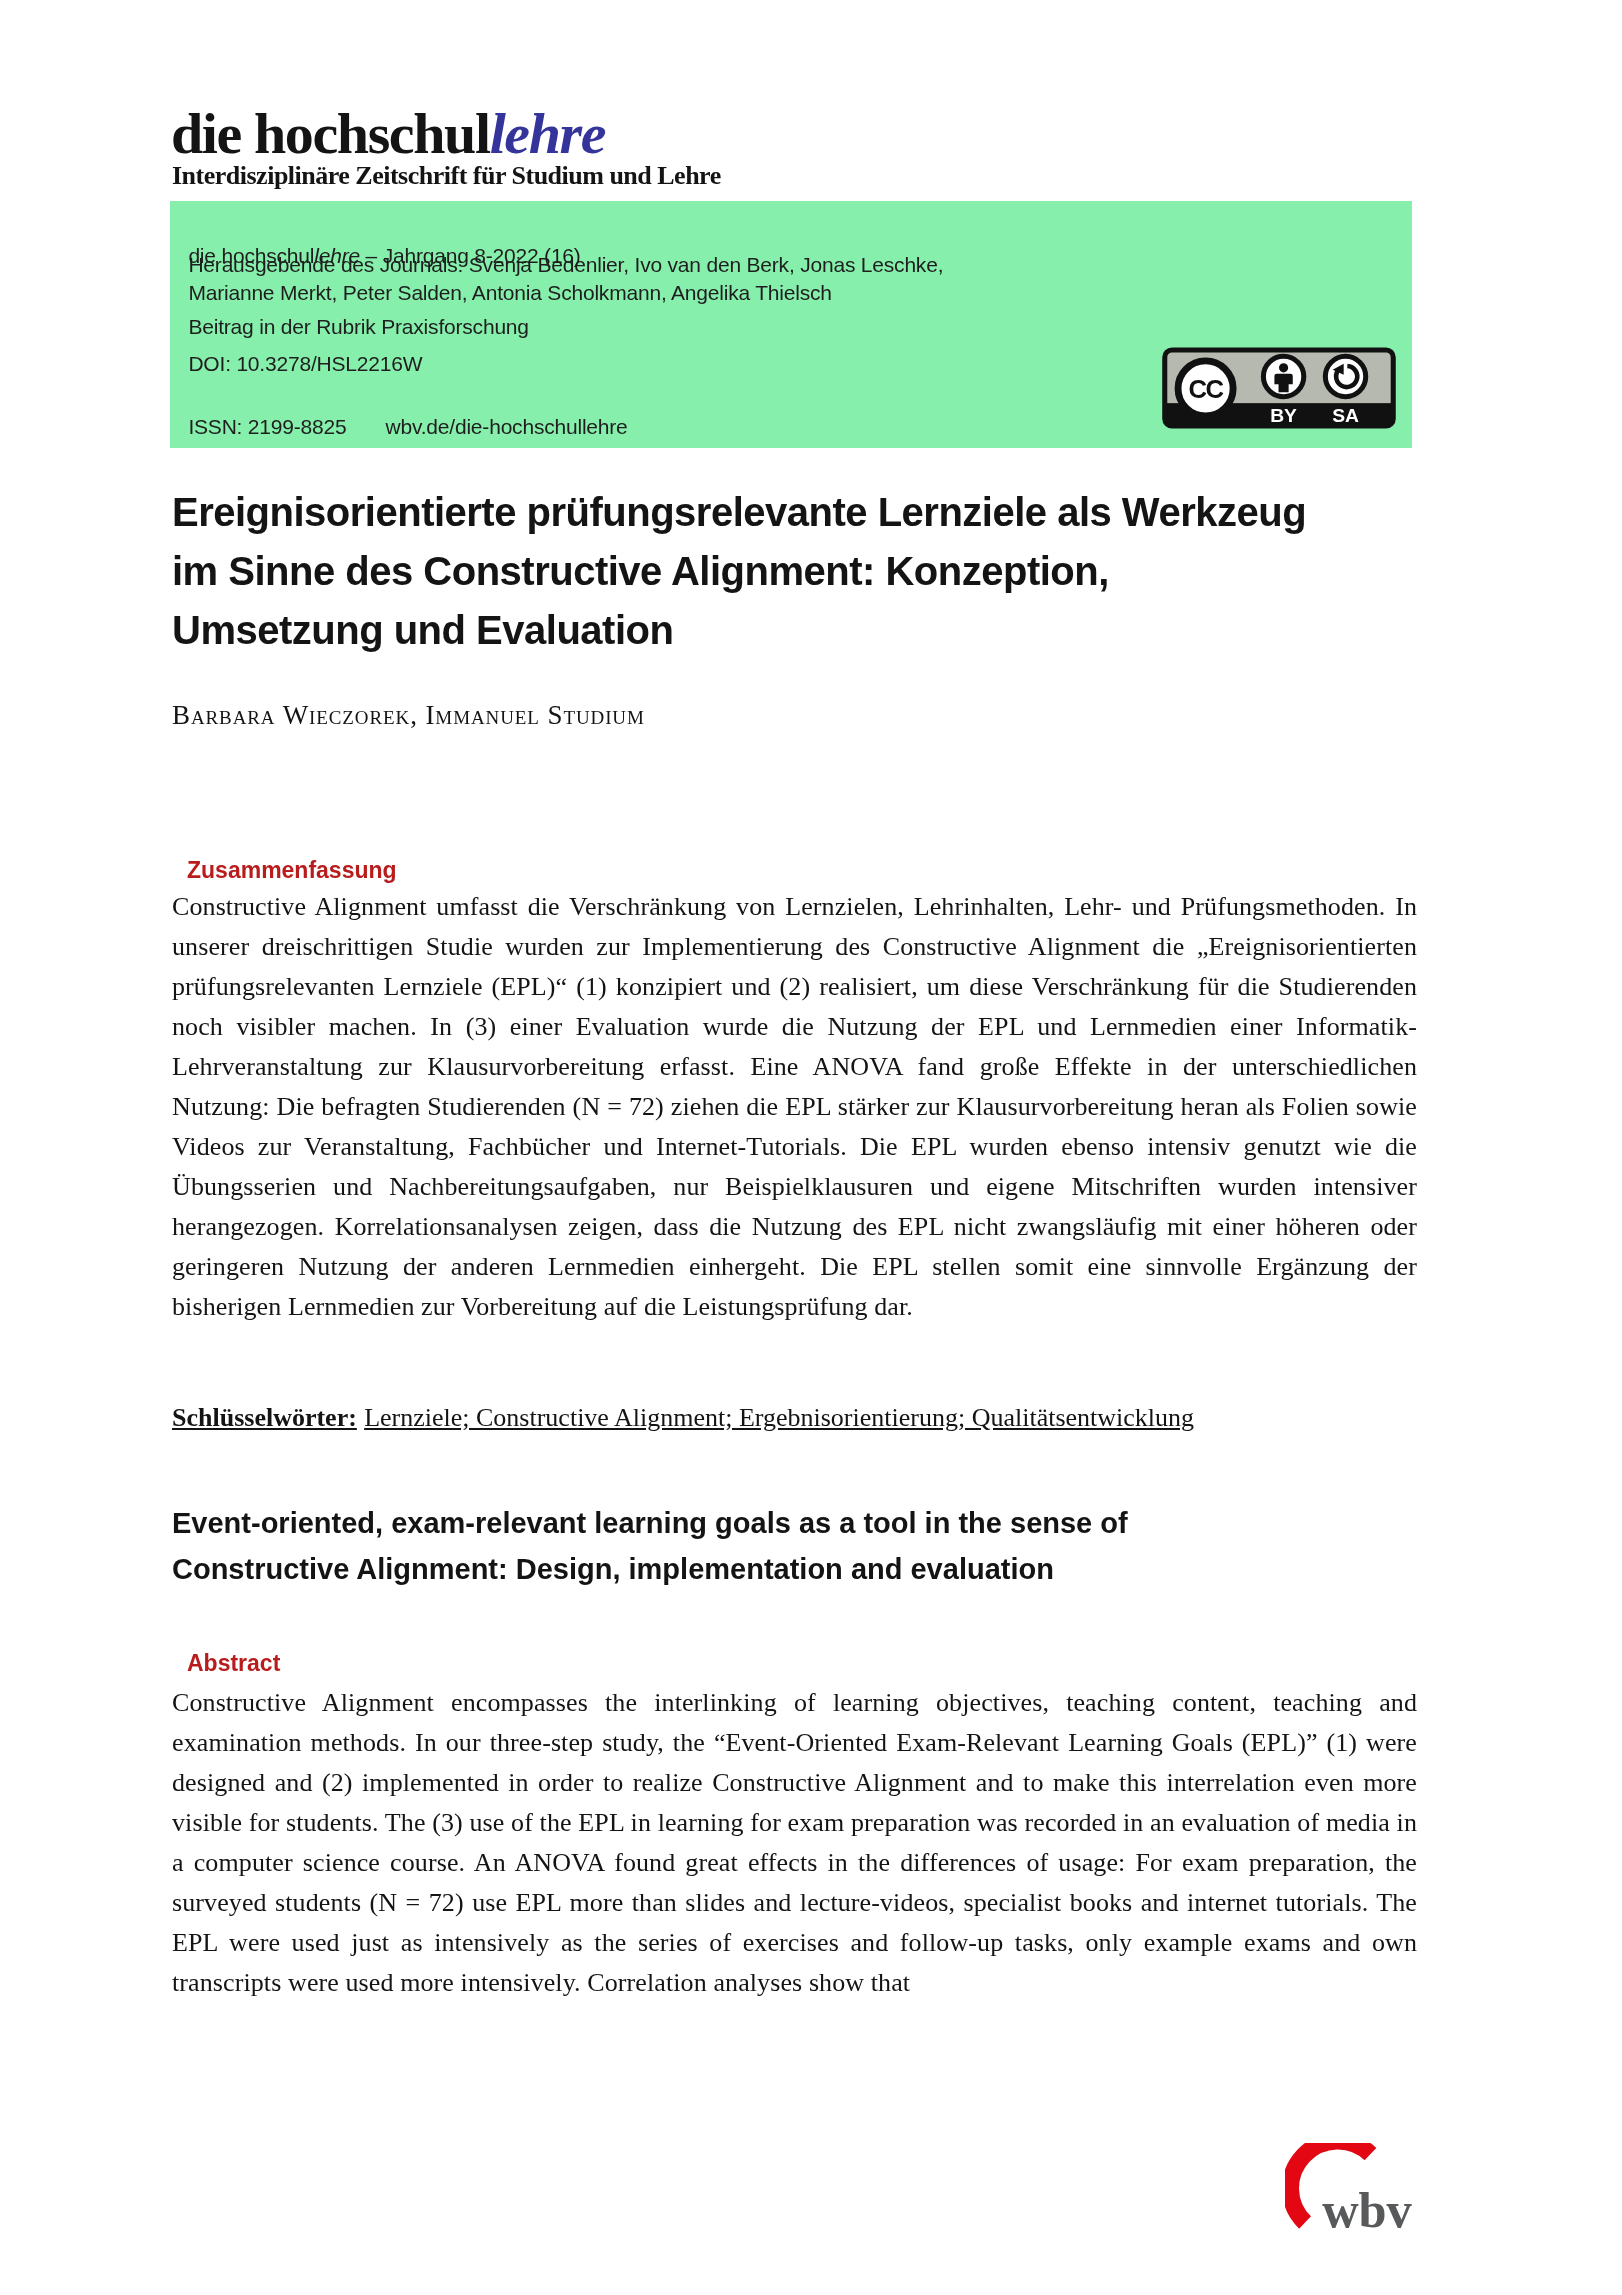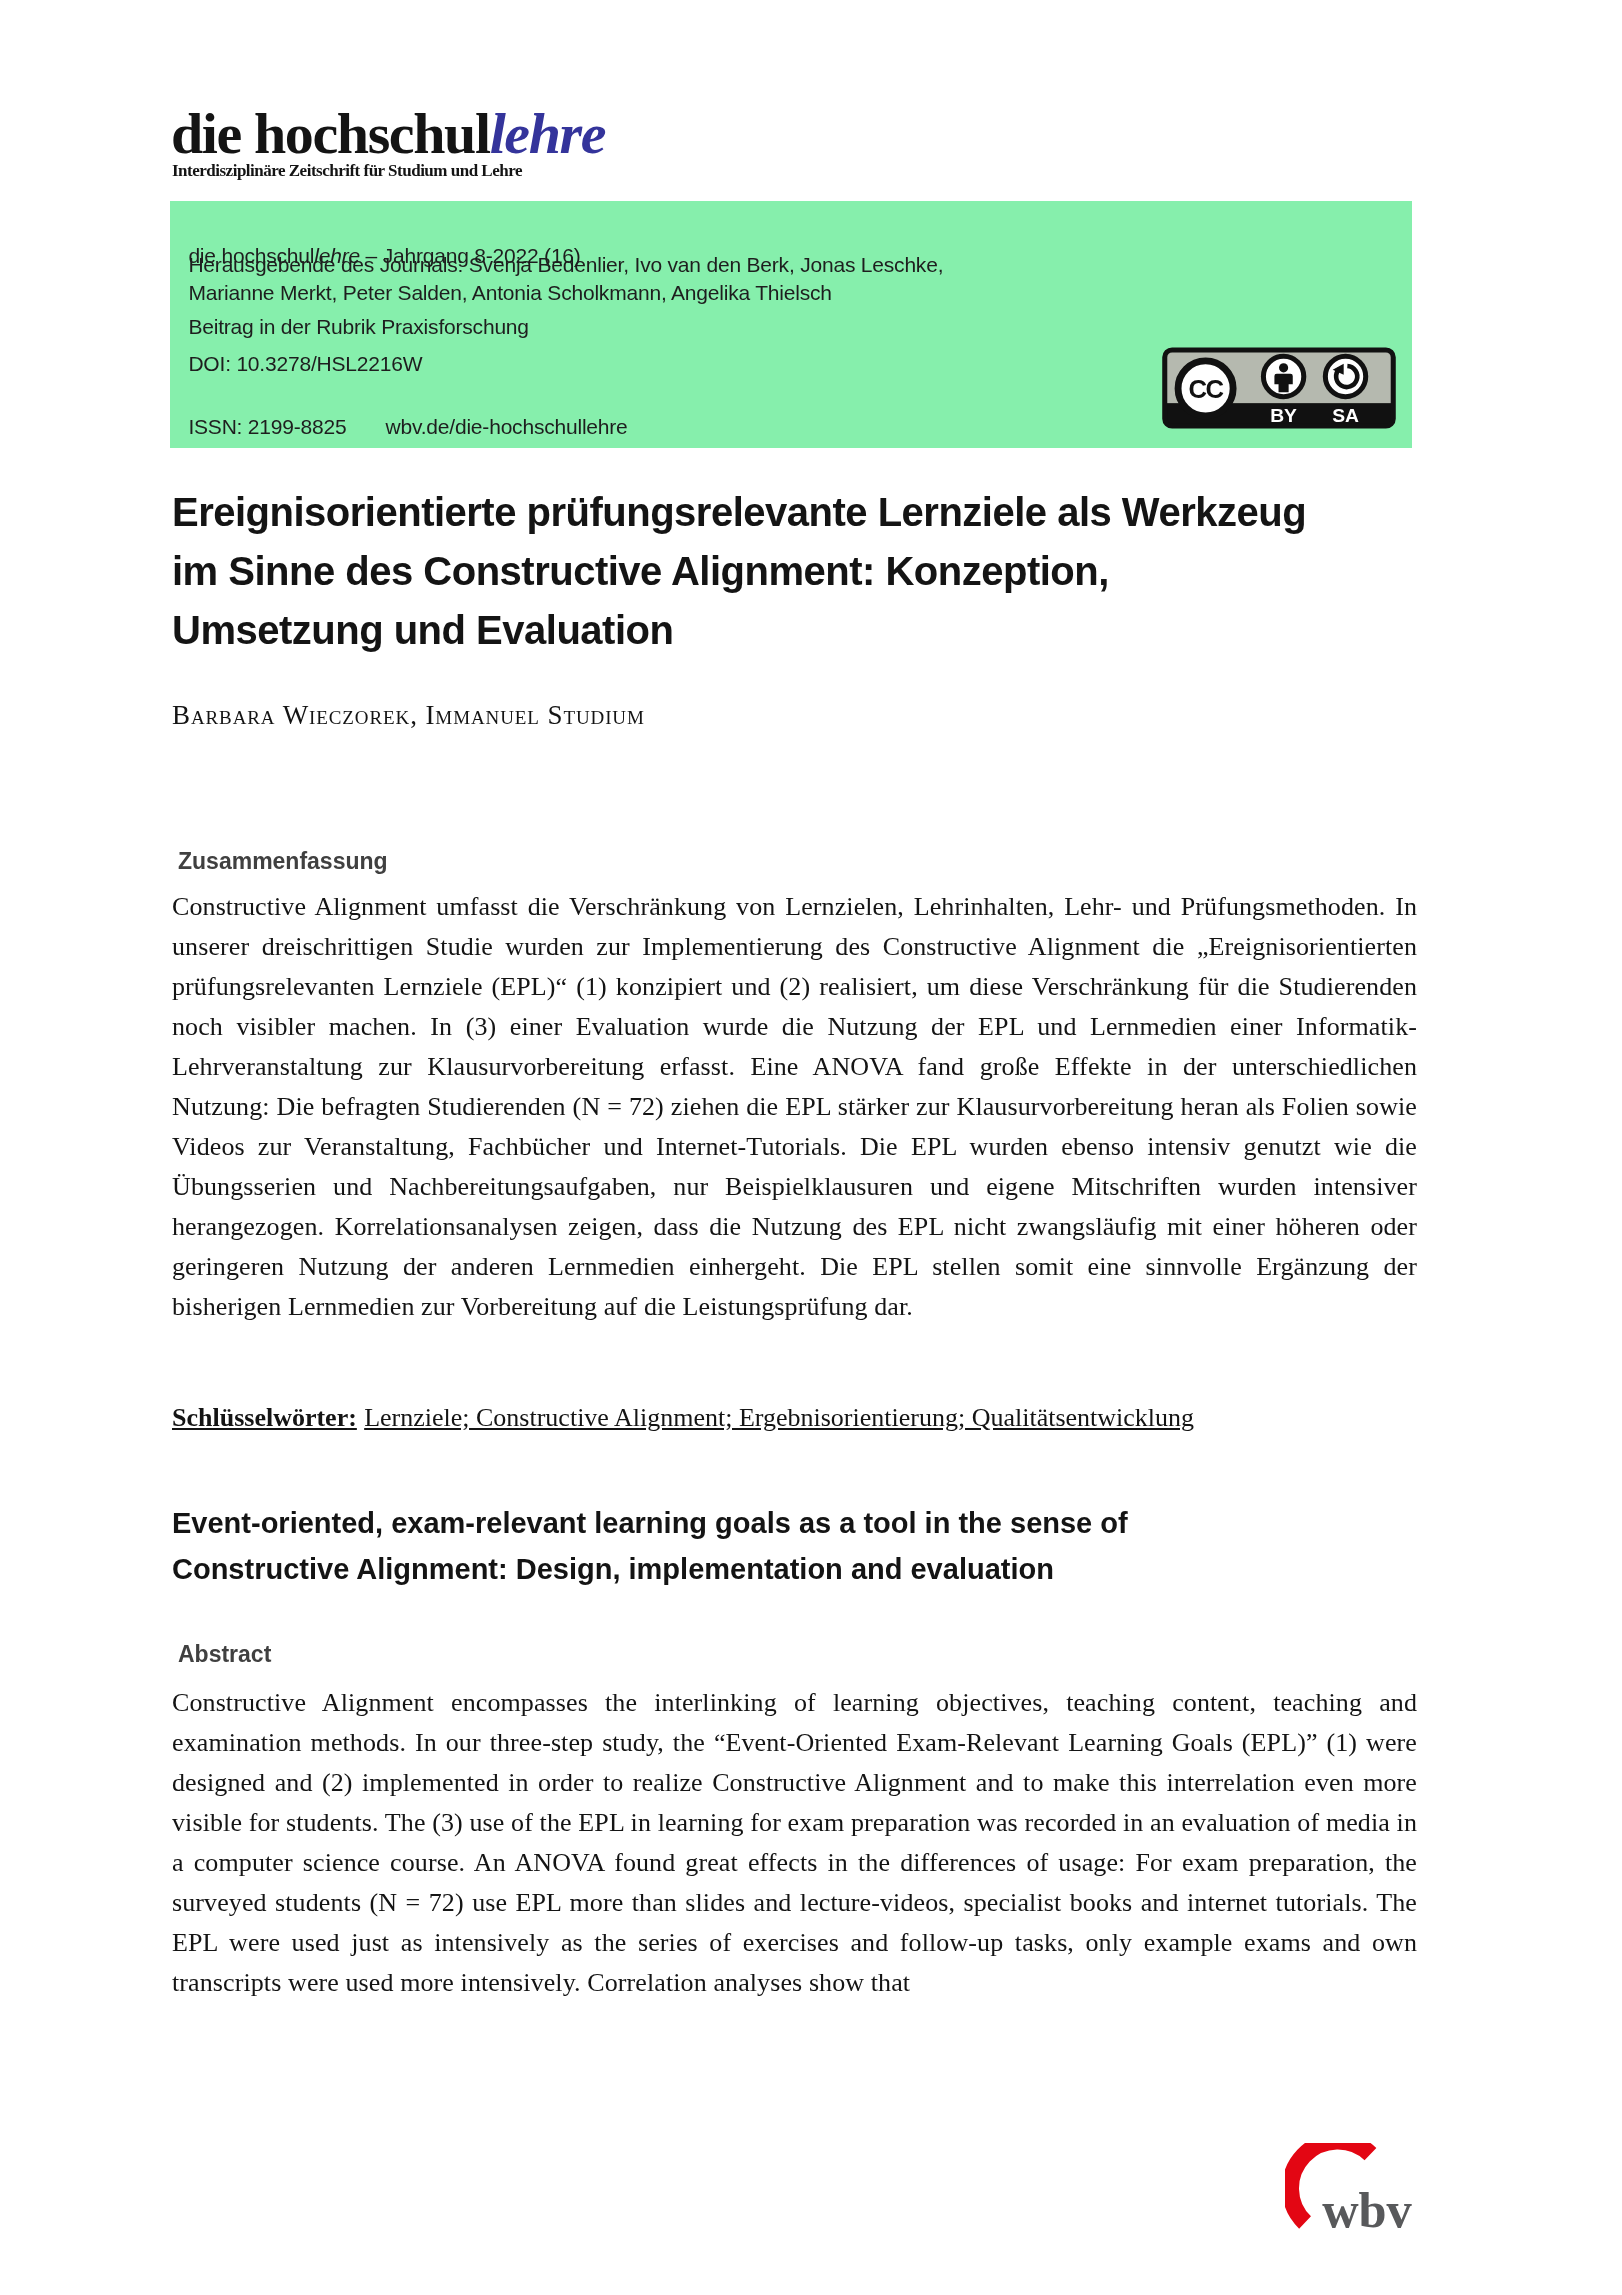--- a/index.html
+++ b/index.html
@@ -16,21 +16,21 @@
   .logo {
     position: absolute; left: 171px; top: 105px;
     font-family: "Liberation Serif", serif;
     font-weight: 700; font-size: 58px; line-height: 1;
     letter-spacing: -1.4px; color: #141414; white-space: nowrap;
   }
   .logo .accent { font-style: italic; color: #34349b; }
   .logo-sub {
     position: absolute; left: 172px; top: 161px;
     font-family: "Liberation Serif", serif;
-    font-weight: 700; font-size: 17px; letter-spacing: -0.5px;
+    font-weight: 700; font-size: 26px; letter-spacing: -0.5px;
     color: #141414; white-space: nowrap;
   }
 
   
   .infobox {
     position: absolute; left: 170px; top: 201px;
     width: 1242px; height: 247px;
     background: #86efac;
   }
   .ib-line {
@@ -57,23 +57,23 @@
     font-weight: 700; font-size: 40px; line-height: 59px;
     letter-spacing: -0.5px; color: #141414; white-space: pre-line;
   }
   .authors {
     position: absolute; left: 172px; top: 700px;
     font-family: "Liberation Serif", serif;
     font-variant: small-caps; font-size: 27px; letter-spacing: 0.9px;
     color: #141414;
   }
   .sec-heading {
-    position: absolute; left: 172px; margin: 6px;
+    position: absolute; left: 172px; margin: 15px;
     font-family: "Liberation Sans", sans-serif;
-    font-weight: 700; font-size: 23px; color: #404040;
+    font-weight: 700; font-size: 23px; color: #b91c1c;
   }
   .h-zsf { top: 842px; }
   .h-abs { top: 1635px; }
   .body-text {
     position: absolute; left: 172px; width: 1245px; margin: 0;
     font-family: "Liberation Serif", serif;
     font-size: 26px; line-height: 40px; letter-spacing: 0.1px;
     text-align: justify; color: #141414;
   }
   .body-de { top: 887px; }

